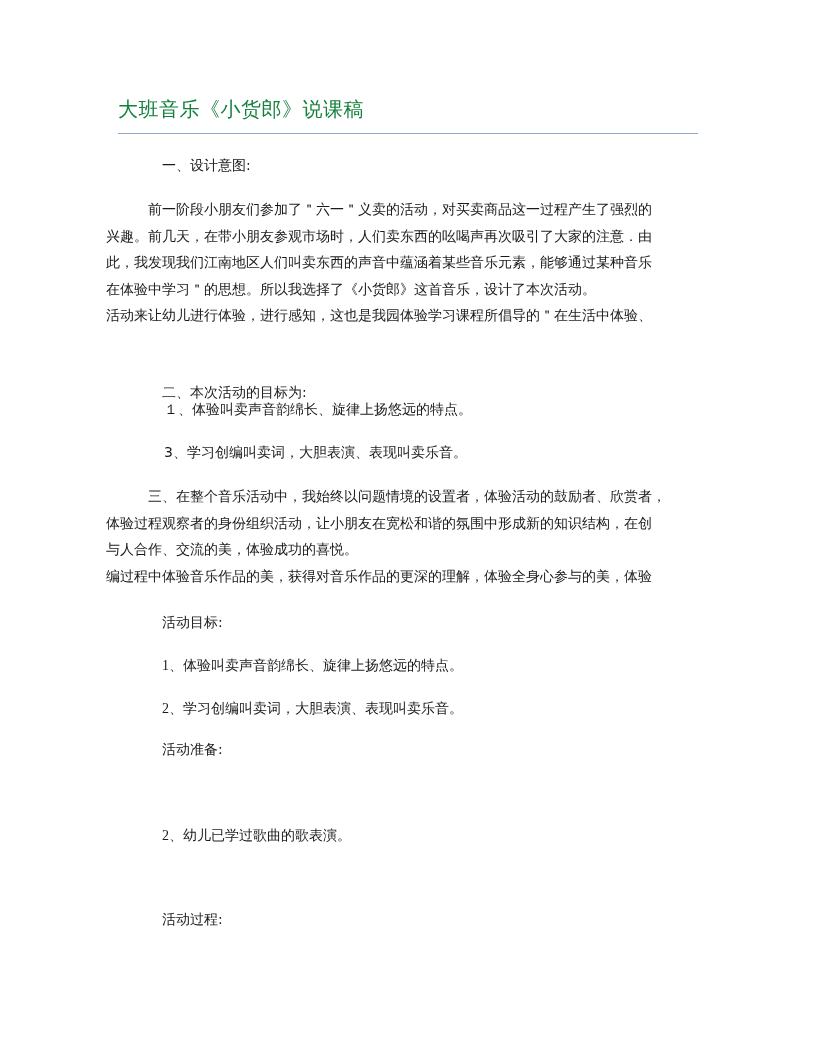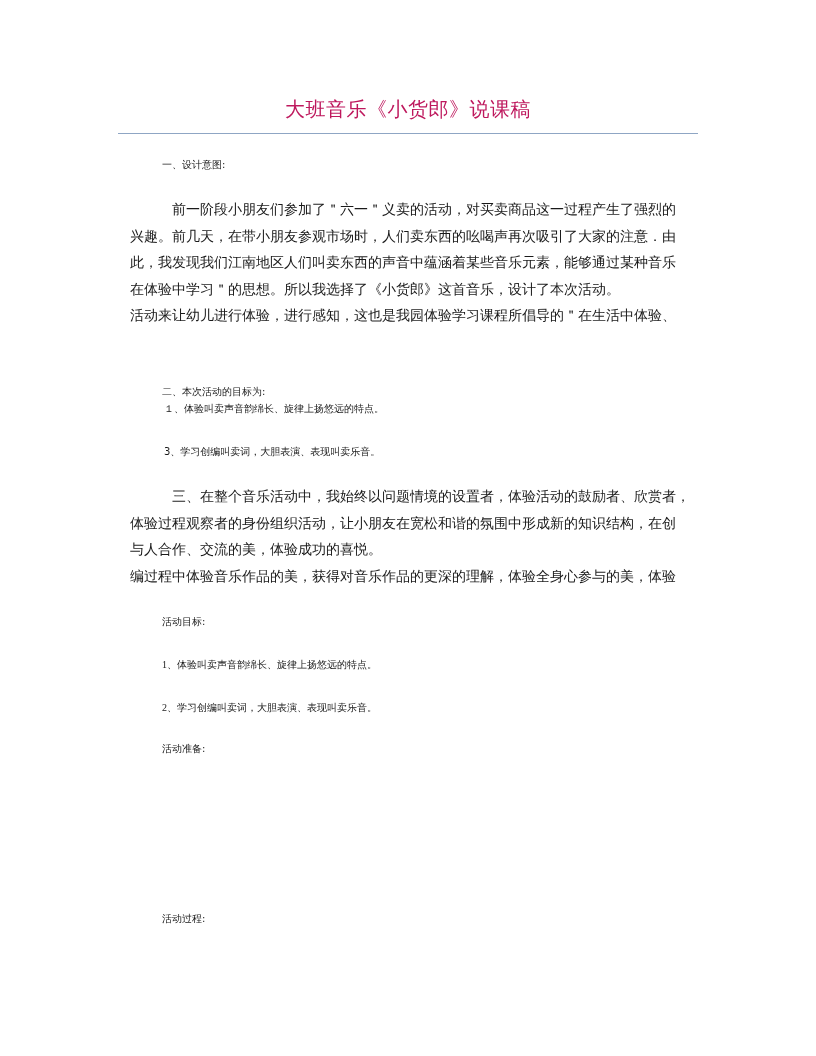--- a/index.html
+++ b/index.html
@@ -1,23 +1,23 @@
 <!DOCTYPE html>
 <html><head>
 <meta charset="utf-8">
 <style>
   html, body { margin: 0; padding: 0; background: #ffffff; }
   body { width: 816px; height: 1056px; position: relative; overflow: hidden;
          font-family: "DejaVu Sans", "Liberation Sans", sans-serif; color: #1a1a1a; }
   .page { position: absolute; left: 0; top: 0; width: 816px; height: 1056px; }
-  .title { position: absolute; left: 118px; width: 580px; top: 96px; text-align: center;
-           font-size: 20px; color: #be185d; letter-spacing: 0.5px; }
+  .title { position: absolute; left: 118px; width: 580px; top: 96px; 
+           font-size: 20px; color: #15803d; letter-spacing: 0.5px; }
   .rule { position: absolute; left: 118px; width: 580px; top: 133px; height: 1px; background: #8fa6c4; }
-  .line { position: absolute; left: 118px; width: 580px; font-size: 10px; line-height: 26.5px; white-space: nowrap; }
-  .para { position: absolute; left: 130px; width: 580px; font-size: 14px; line-height: 26.5px; text-align: justify; text-indent: 2.9em; }
+  .line { position: absolute; left: 118px; width: 580px; font-size: 14px; line-height: 26.5px; white-space: nowrap; }
+  .para { position: absolute; left: 106px; width: 580px; font-size: 14px; line-height: 26.5px; text-align: justify; text-indent: 2.9em; }
   .para-line { display: block; white-space: nowrap; text-indent: 0; }
   .para-line.first { padding-left: 42px; }
   .indent { padding-left: 44px; }
   .num { font-family: "Liberation Serif", serif; }
 </style>
 </head>
 <body>
 
 <div class="page">
   <div class="title">大班音乐《小货郎》说课稿</div>
@@ -46,15 +46,18 @@
 
   <div class="line indent" style="top:609px;">活动目标:</div>
   <div class="line indent" style="top:652px;">
     <span class="num">1</span><span>、体验叫卖声音韵绵长、旋律上扬悠远的特点。</span>
   </div>
   <div class="line indent" style="top:695px;">
     <span class="num">2</span><span>、学习创编叫卖词，大胆表演、表现叫卖乐音。</span>
   </div>
 
   <div class="line indent" style="top:736px;">活动准备:</div>
+  <div class="line indent" style="top:822px;">
+    <span class="num">2</span><span>、幼儿已学过歌曲的歌表演。</span>
+  </div>
 
   <div class="line indent" style="top:906px;">活动过程:</div>
 </div>
 
 </body></html>

